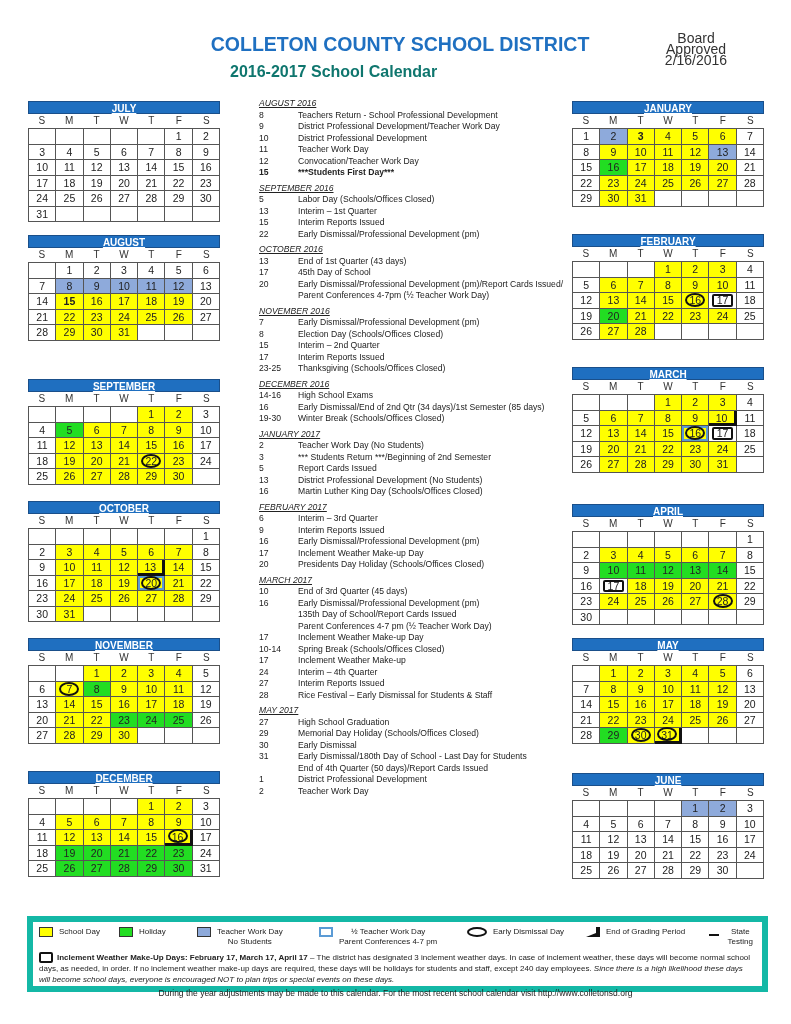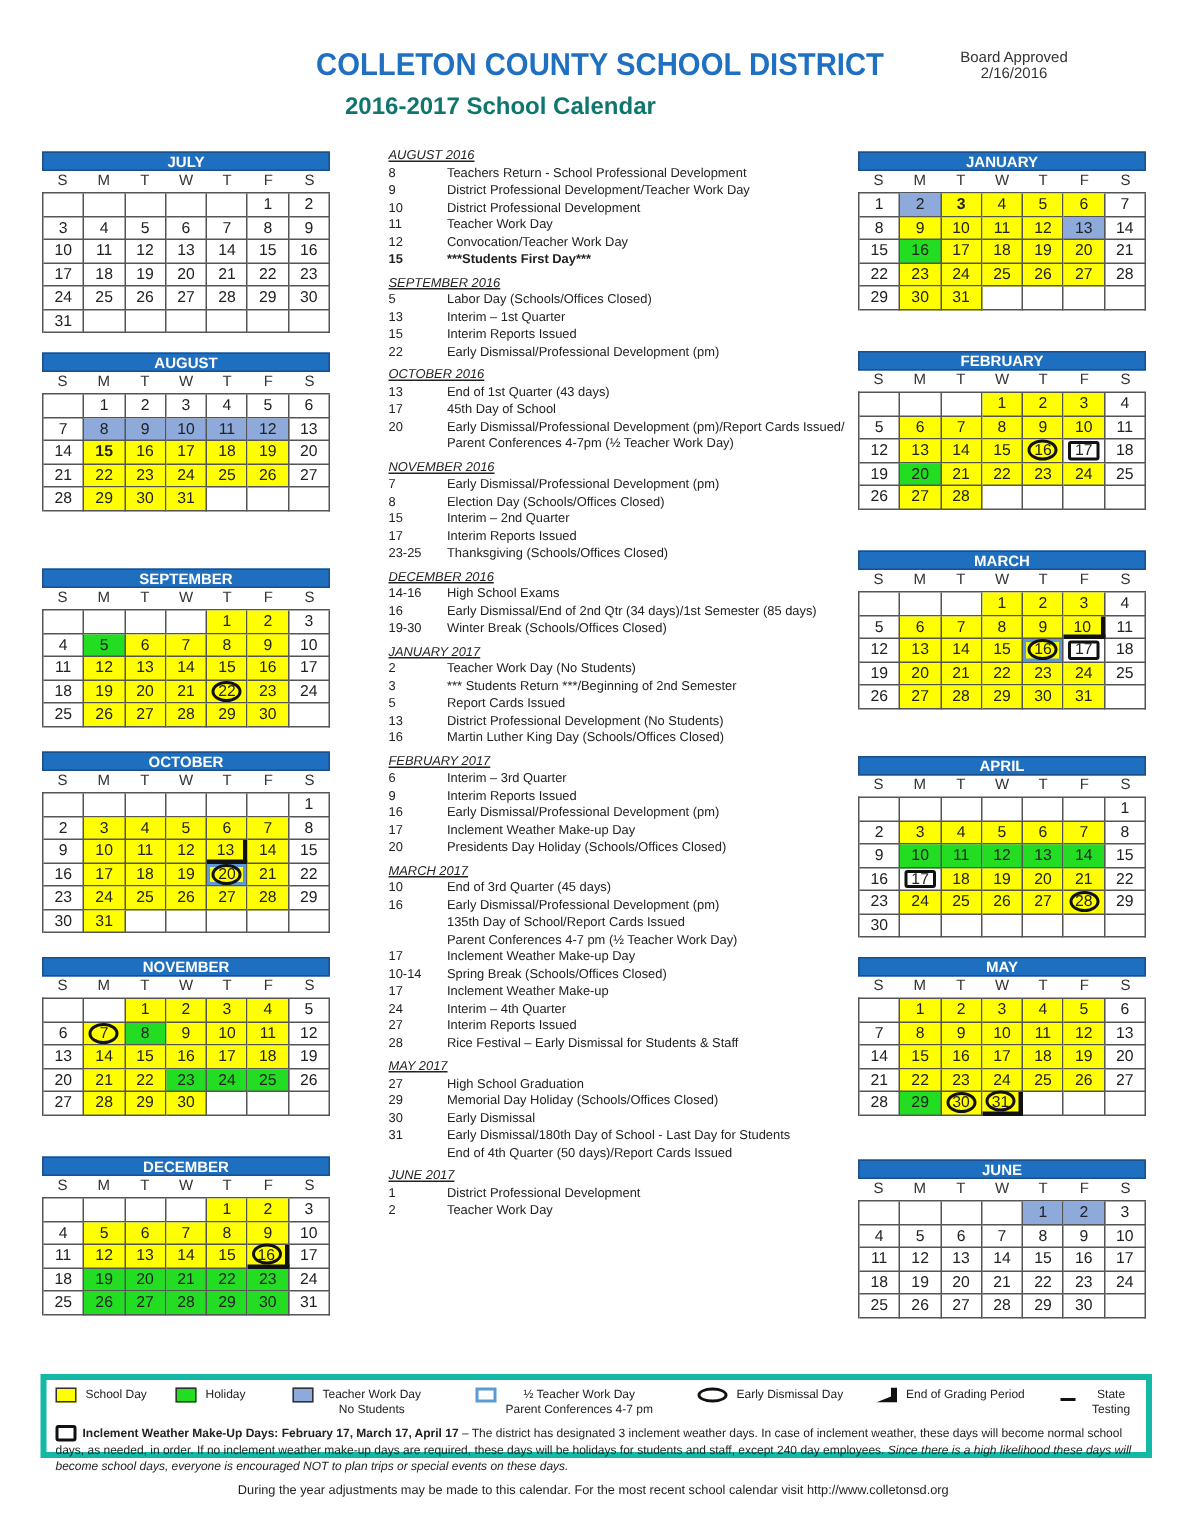--- a/index.html
+++ b/index.html
@@ -1,23 +1,23 @@
 <!DOCTYPE html>
 <html><head>
 <meta charset="utf-8">
 <style>
   * { box-sizing: border-box; margin: 0; padding: 0; }
   body { width: 791px; height: 1024px; background: #ffffff; font-family: "Liberation Sans", sans-serif; color: #222; position: relative; overflow: hidden; }
   .header { position: absolute; top: 30px; left: 0; width: 791px; text-align: center; }
   .title { font-size: 21px; font-weight: bold; color: #1f70c1; letter-spacing: 0px; position: absolute; left: 195px; top: 2px; width: 410px; text-align: center; transform: scaleX(0.93); transform-origin: center; }
   .subtitle { font-size: 16px; font-weight: bold; color: #0f766e; position: absolute; left: 230px; top: 33px; width: 340px; text-align: left; }
-  .approved { position: absolute; left: 636px; top: 3px; font-size: 10px; text-align: center; width: 80px; line-height: 11px; color: #333; }
+  .approved { position: absolute; left: 656px; top: 3px; font-size: 14px; text-align: center; width: 80px; line-height: 11px; color: #333; }
 
   .month { position: absolute; width: 192px; }
-  .month-head { background: #1f6fc0; color: #fff; font-weight: bold; font-size: 10px; text-align: center; height: 13px; line-height: 13px; border: 1px solid #1a4f8a; }
+  .month-head { background: #1f6fc0; color: #fff; font-weight: bold; font-size: 10px; text-align: center; height: 13px; line-height: 13px; border: 1px solid #1a4f8a; text-decoration: underline; }
   .dow { display: grid; grid-template-columns: repeat(7, 1fr); font-size: 10px; text-align: center; height: 14px; line-height: 14px; color: #333; }
   .grid { display: grid; grid-template-columns: repeat(7, 1fr); border-left: 1px solid #555; border-top: 1px solid #555; }
   .cell { height: 15.5px; border-right: 1px solid #555; border-bottom: 1px solid #555; font-size: 10.5px; text-align: center; line-height: 15px; position: relative; color: #222; }
   .cell.school { background: #ffff00; }
   .cell.holiday { background: #22dd22; }
   .cell.twd { background: #8eaadb; }
   .cell.half { box-shadow: inset 0 0 0 2px #5b9bd5; }
   .cell.bold { font-weight: bold; }
   .cell .early { position: absolute; left: 50%; top: 50%; width: 20px; height: 14px; margin-left: -10px; margin-top: -7px; border: 2px solid #111; border-radius: 50%; }
   .cell.inclement span.box { position: absolute; left: 3px; right: 3px; top: 1px; bottom: 1px; border: 2px solid #111; border-radius: 2px; }
@@ -25,21 +25,21 @@
   .cell.end-grading-b { border-bottom: 3px solid #111; }
 
   .events { position: absolute; left: 259px; top: 98px; width: 310px; font-size: 8.6px; line-height: 11.5px; color: #222; }
   .ev-month { text-decoration: underline; margin-top: 4px; font-style: italic; }
   .ev-month:first-child { margin-top: 0; }
   .ev { display: flex; }
   .ev .d { width: 39px; flex: none; }
   .ev .t { flex: 1; }
   .ev.bold { font-weight: bold; }
 
-  .legend { position: absolute; left: 27px; top: 916px; width: 741px; height: 56px; border: 4px solid #14b8a6; font-size: 8px; color: #222; }
+  .legend { position: absolute; left: 27px; top: 916px; width: 741px; height: 76px; border: 6px solid #14b8a6; font-size: 8px; color: #222; }
   .lg-row { position: absolute; top: 5px; left: 6px; right: 6px; height: 22px; }
   .lg-item { position: absolute; top: 0; display: flex; align-items: flex-start; }
   .sw { width: 14px; height: 10px; border: 1px solid #333; margin-right: 6px; flex: none; }
   .lg-label { line-height: 10px; text-align: center; }
   .inclement-note { position: absolute; left: 6px; top: 30px; right: 6px; line-height: 11px; }
   .inclement-note .sw { display: inline-block; vertical-align: middle; border: 2px solid #111; width: 14px; height: 11px; border-radius: 2px; margin-right: 4px; }
   .footer { position: absolute; top: 988px; left: 0; width: 791px; text-align: center; font-size: 8.5px; color: #222; }
 </style>
 </head>
 <body>
@@ -852,21 +852,20 @@
       <span class="t">Early Dismissal</span>
     </div>
     <div class="ev">
       <span class="d">31</span>
       <span class="t">Early Dismissal/180th Day of School - Last Day for Students</span>
     </div>
     <div class="ev">
       <span class="d"></span>
       <span class="t">End of 4th Quarter (50 days)/Report Cards Issued</span>
     </div>
-    <div class="ev-month">JUNE 2017</div>
     <div class="ev">
       <span class="d">1</span>
       <span class="t">District Professional Development</span>
     </div>
     <div class="ev">
       <span class="d">2</span>
       <span class="t">Teacher Work Day</span>
     </div>
   </div>
 

